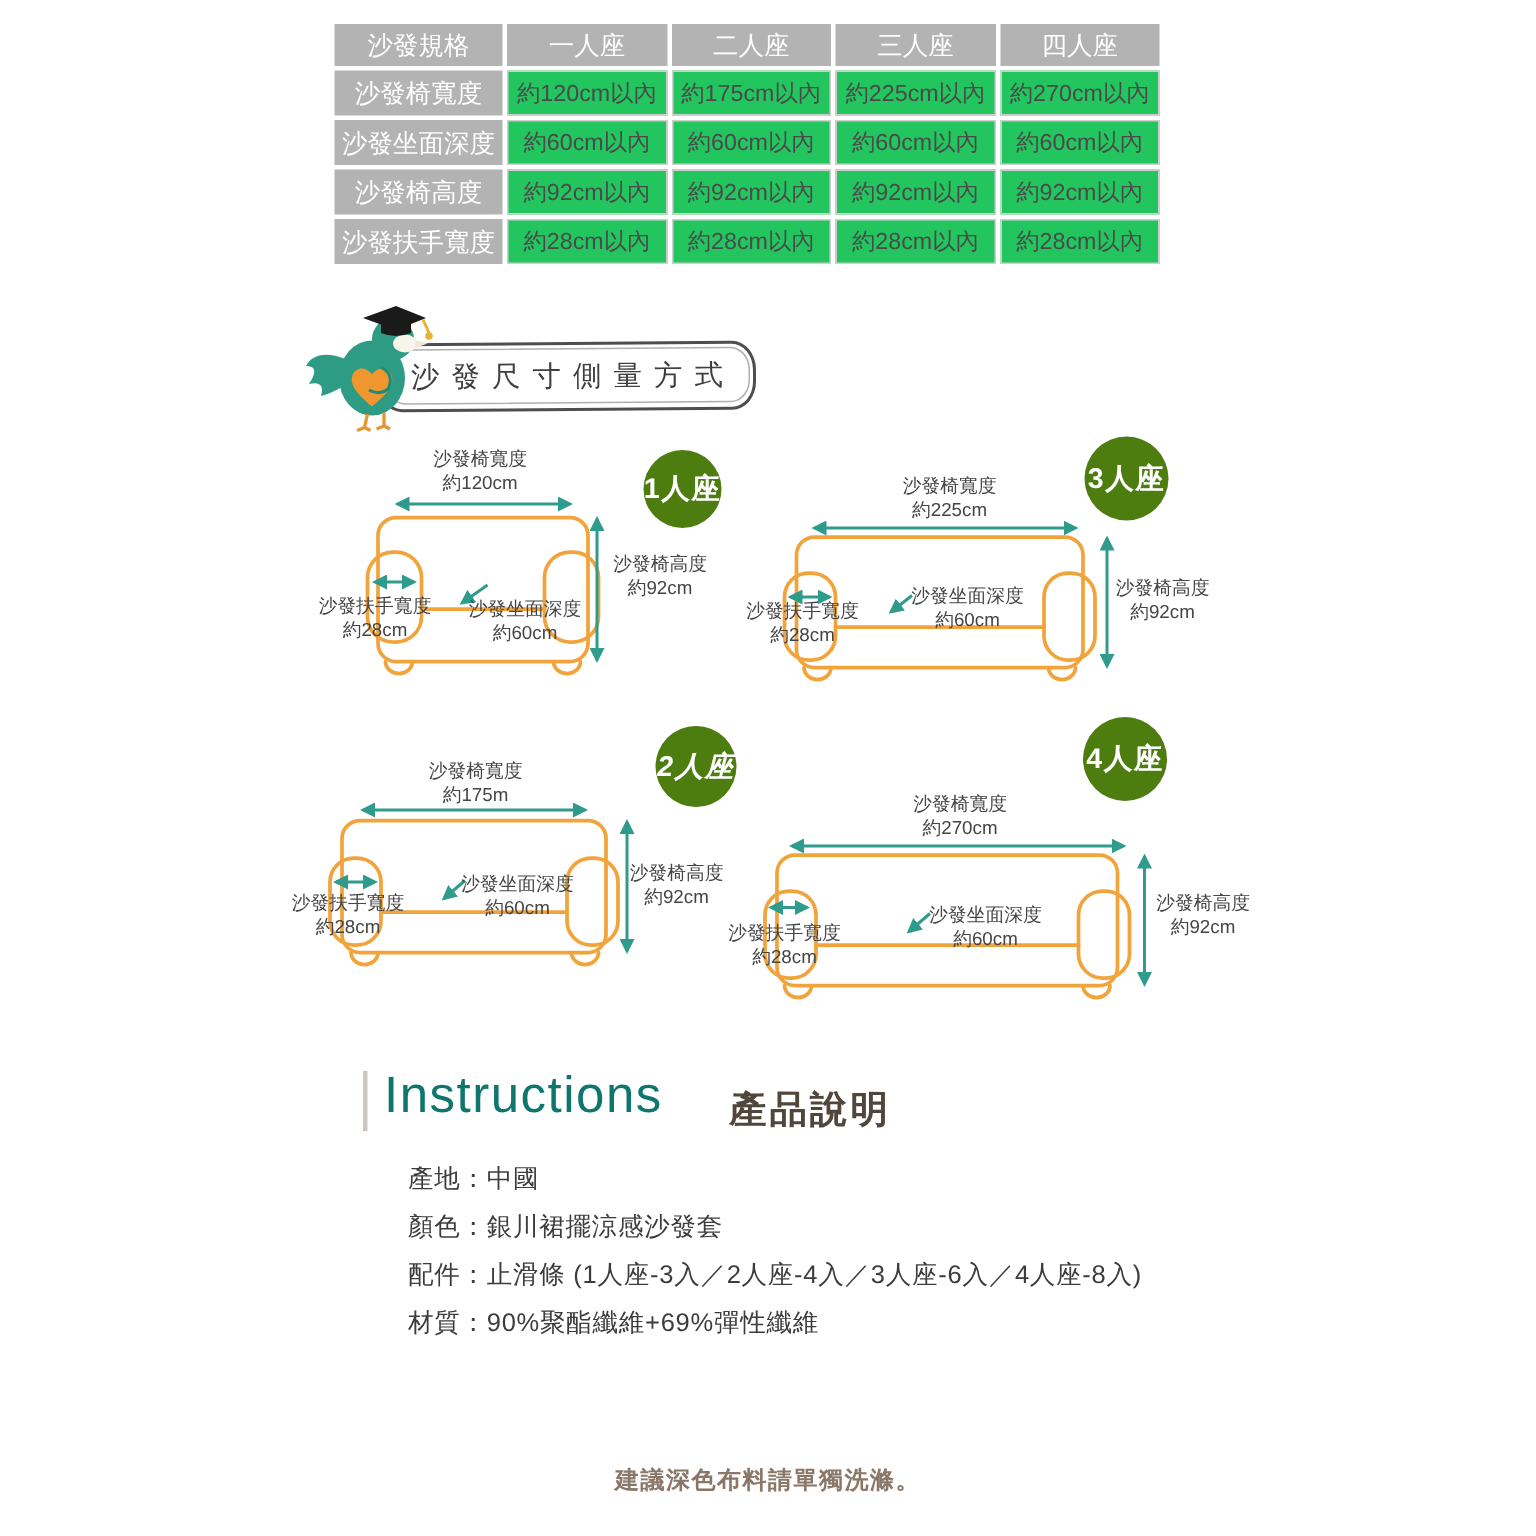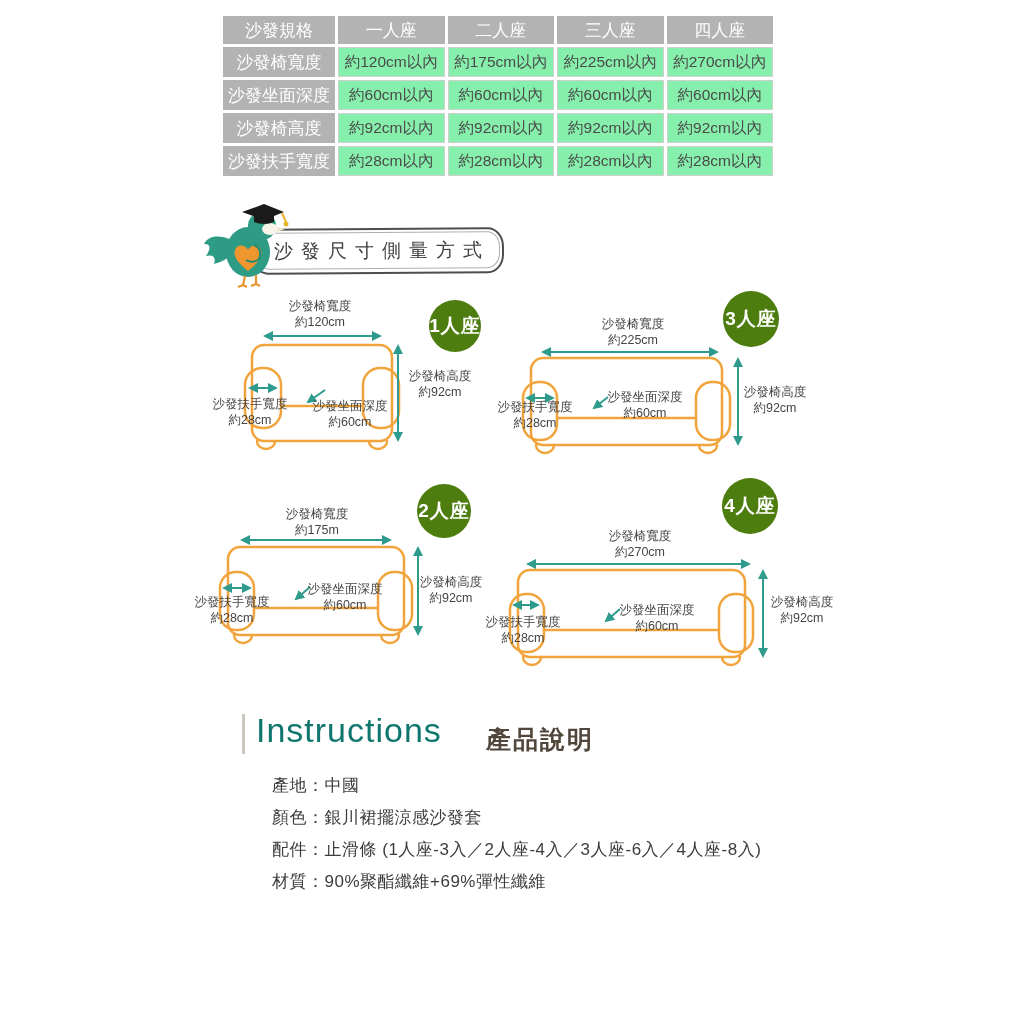--- a/index.html
+++ b/index.html
@@ -5,21 +5,21 @@
   html,body{margin:0;padding:0;background:#fff;}
   .page{position:relative;width:1024px;height:1024px;background:#fff;overflow:hidden;
         font-family:"Liberation Sans",sans-serif;}
 
   
   .spec-table{position:absolute;left:223px;top:16px;width:550px;
               display:grid;grid-template-columns:112px 1fr 1fr 1fr 1fr;gap:3px;}
   .cell{display:flex;align-items:center;justify-content:center;box-sizing:border-box;}
   .cell.head{background:#B3B3B3;color:#FFFFFF;font-size:17px;height:30px;}
   .cell.hrow{height:28px;}
-  .cell.val{background:#86efac;border:1px solid #CFCFCF;color:#4A4A4A;
+  .cell.val{background:#22c55e;border:1px solid #CFCFCF;color:#4A4A4A;
             font-size:15.5px;height:30px;}
 
   
   .measure-title{position:absolute;left:252px;top:228px;width:248px;height:42px;
                  border:2px solid #4E4E4E;border-radius:16px/19px;
                  display:flex;align-items:center;justify-content:center;
                  color:#3F3F3F;font-size:19px;letter-spacing:8px;
                  transform:rotate(-.4deg);background:#fff;}
   .measure-title .t{padding-left:8px;}
   .measure-title::after{content:"";position:absolute;left:3px;top:2px;right:2px;bottom:3px;
@@ -204,21 +204,21 @@
         <path d="M39,155 a9,8 0 0 0 18,0"></path>
           <path d="M186,155 a9,8 0 0 0 18,0"></path>
       </g>
       <g class="arrow">
         <line x1="47" y1="60" x2="195" y2="60" marker-start="url(#a2)" marker-end="url(#a2)"></line>
         <line x1="223" y1="68" x2="223" y2="154" marker-start="url(#a2)" marker-end="url(#a2)"></line>
         <line x1="29" y1="108" x2="55" y2="108" marker-start="url(#a2)" marker-end="url(#a2)"></line>
         <line x1="115" y1="107" x2="101" y2="119" marker-end="url(#a2)"></line>
       </g>
     </svg>
-    <div class="badge" style="left:222px;top:4px;width:54px;height:54px;">2人座</div>
+    <div class="badge" style="left:242px;top:4px;width:54px;height:54px;font-style:italic;">2人座</div>
     <div class="dlbl" style="left:37px;top:26px;width:170px;">
         <div>沙發椅寬度</div>
         <div>約175m</div>
       </div>
     <div class="dlbl" style="left:212px;top:94px;width:88px;">
         <div>沙發椅高度</div>
         <div>約92cm</div>
       </div>
     <div class="dlbl" style="left:-14px;top:114px;width:102px;">
         <div>沙發扶手寬度</div>
@@ -273,14 +273,15 @@
 
   <div class="inst-bar"></div>
   <div class="inst-en">Instructions</div>
   <div class="inst-zh">產品說明</div>
 
   <div class="inst-item" style="top:774px;"><span>產地</span><span>：</span><span>中國</span></div>
   <div class="inst-item" style="top:806px;"><span>顏色</span><span>：</span><span>銀川裙擺涼感沙發套</span></div>
   <div class="inst-item" style="top:838px;"><span>配件</span><span>：</span><span>止滑條 (1人座-3入／2人座-4入／3人座-6入／4人座-8入)</span></div>
   <div class="inst-item" style="top:870px;"><span>材質</span><span>：</span><span>90%聚酯纖維+69%彈性纖維</span></div>
 
+  <div class="note" style="top:977px;">建議深色布料請單獨洗滌。</div>
 
 </div>
 
 </body></html>

